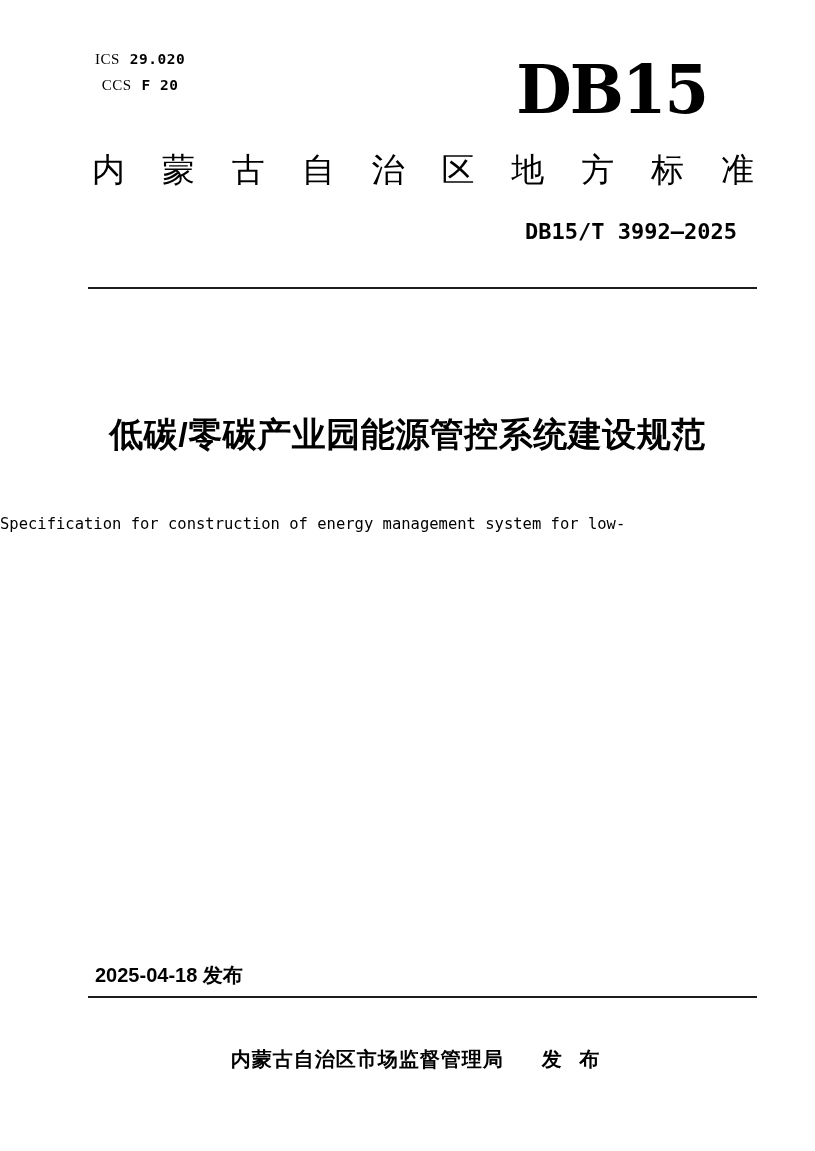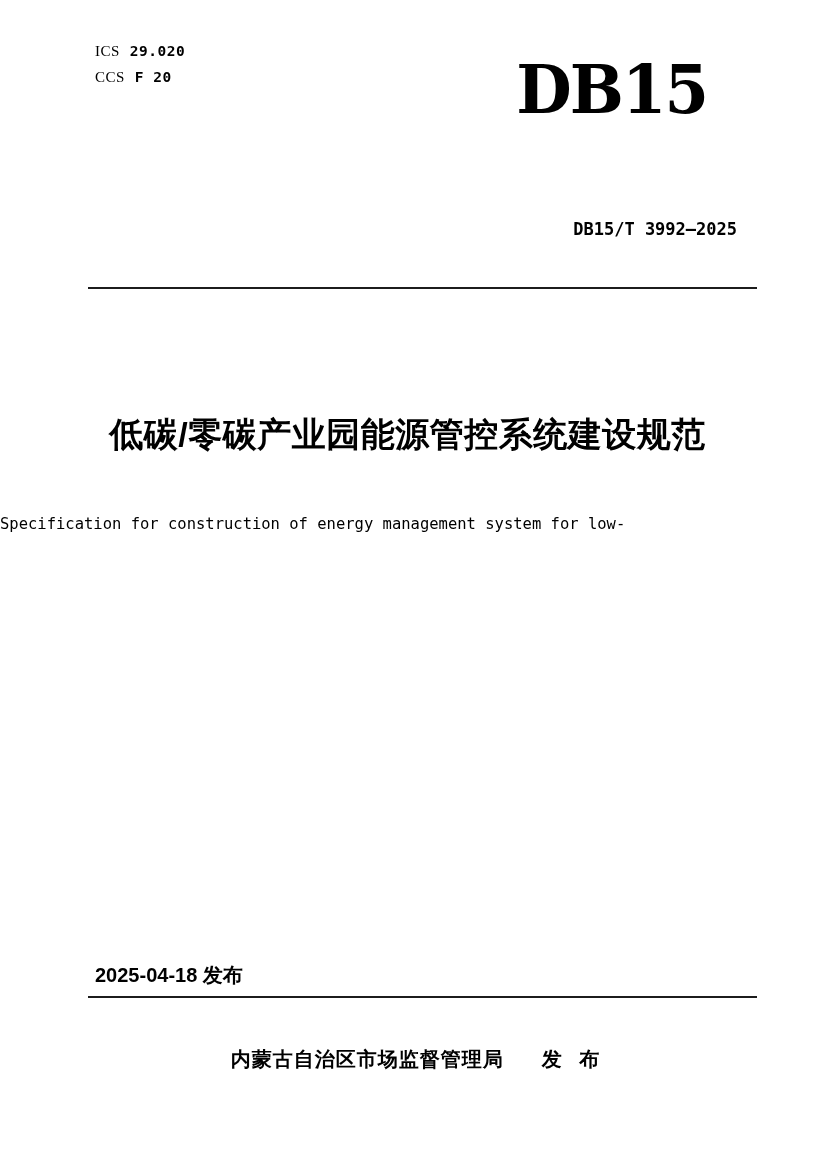--- a/index.html
+++ b/index.html
@@ -15,24 +15,25 @@
     background: #ffffff;
     font-family: "Liberation Sans", sans-serif;
     color: #000000;
     overflow: hidden;
   }
 
   
   .ics-block {
     position: absolute;
     left: 95px;
-    top: 38px;
+    top: 46px;
     font-size: 15px;
     line-height: 26px;
     letter-spacing: 0.5px;
+    text-align: center;
   }
   .ics-row { white-space: nowrap; }
   .ics-label {
     font-family: "Liberation Serif", serif;
     font-weight: 400;
   }
   .ics-value {
     font-family: "DejaVu Sans Mono", monospace;
     font-weight: 600;
     margin-left: 10px;
@@ -66,21 +67,21 @@
     line-height: 1.2;
   }
 
   
   .standard-code {
     position: absolute;
     top: 219px;
     right: 78px;
     font-family: "DejaVu Sans Mono", monospace;
     font-weight: bold;
-    font-size: 17px;
+    font-size: 22px;
     letter-spacing: 0px;
   }
 
   
   .rule {
     position: absolute;
     left: 88px;
     width: 669px;
     height: 2px;
     background: #1c1c1c;
@@ -153,20 +154,21 @@
     <div class="ics-row">
       <span class="ics-label">ICS</span><span class="ics-value">29.020</span>
     </div>
     <div class="ics-row">
       <span class="ics-label">CCS</span><span class="ics-value">F 20</span>
     </div>
   </div>
 
   <div class="db-logo">DB15</div>
 
+  <div class="category">内 蒙 古 自 治 区 地 方 标 准</div>
 
   <div class="standard-code">DB15/T 3992—2025</div>
 
   <div class="rule rule-top"></div>
 
   <div class="title-cn">低碳/零碳产业园能源管控系统建设规范</div>
 
   <div class="title-en">
     <div>Specification for construction of energy management system for low-</div>
   </div>

